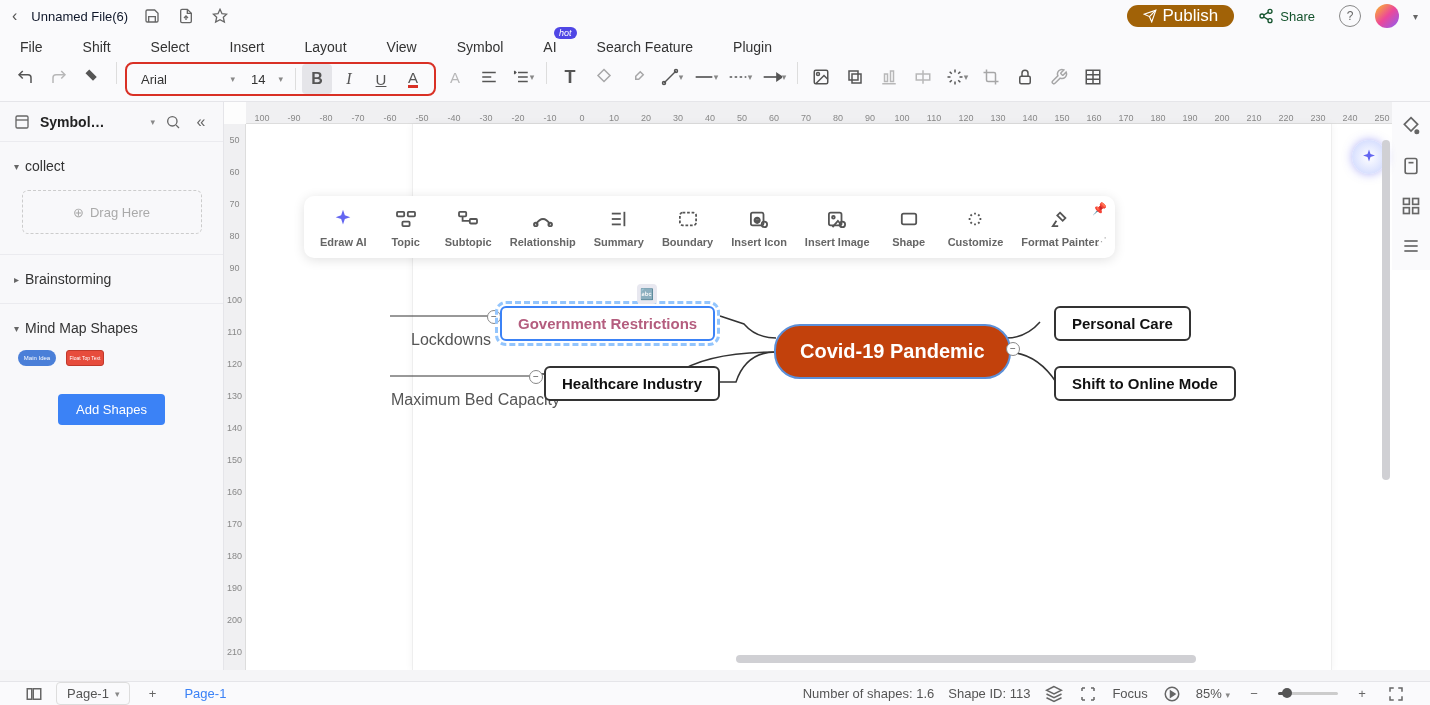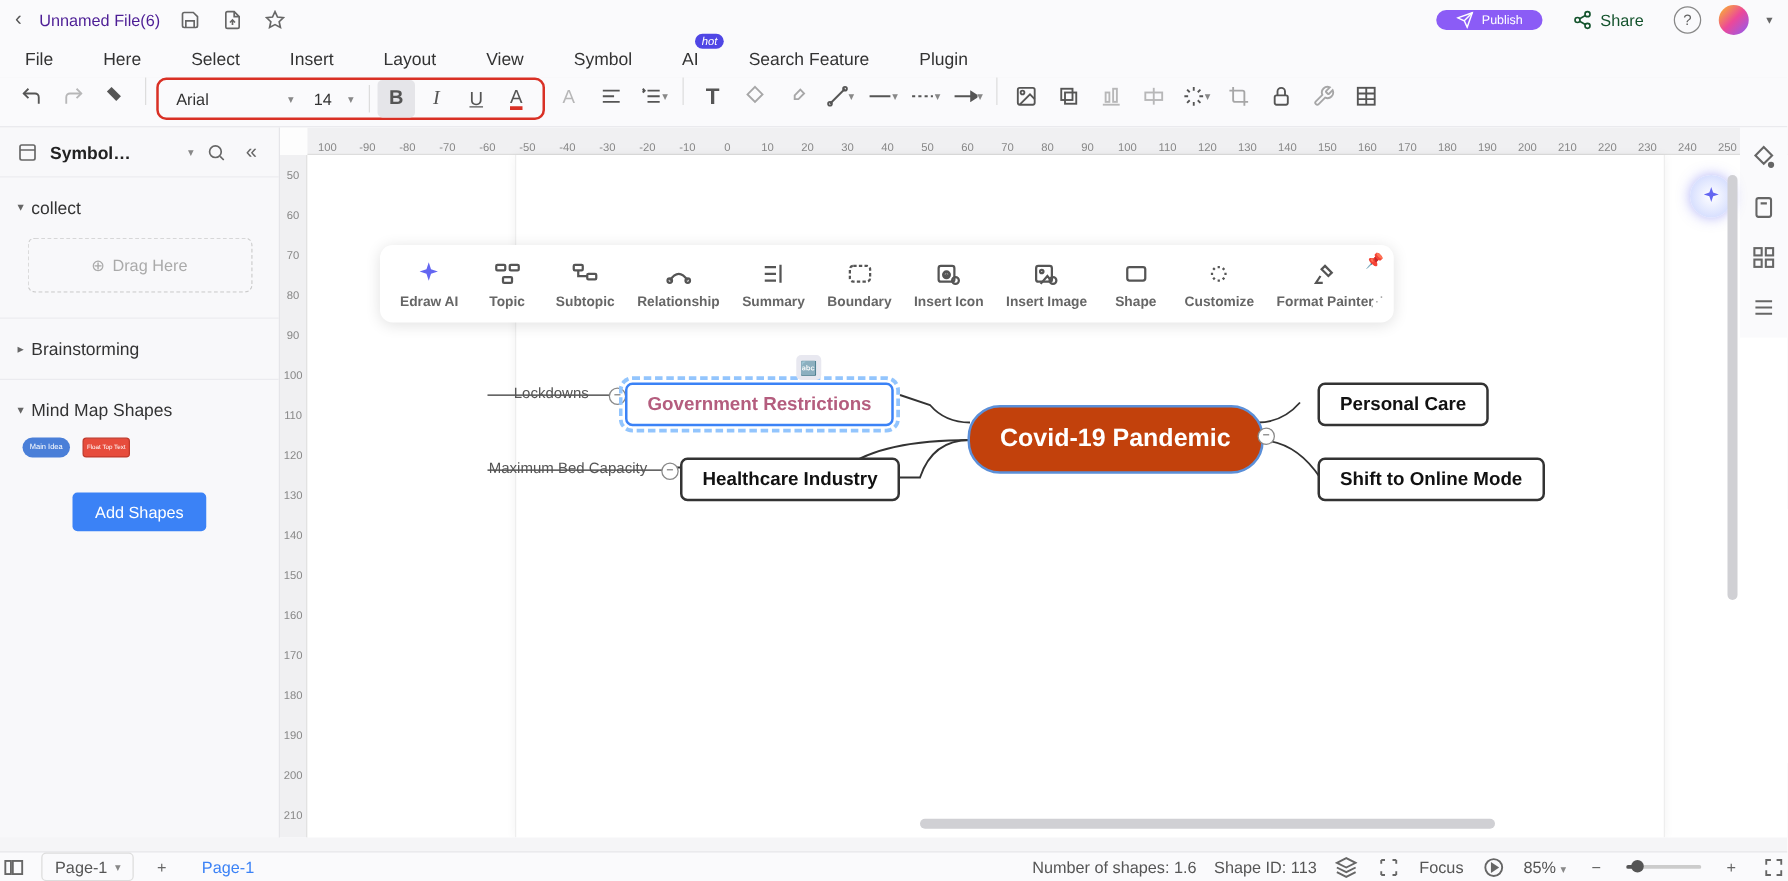--- a/index.html
+++ b/index.html
@@ -3,23 +3,23 @@
 <meta charset="utf-8">
 <style>
 * { box-sizing: border-box; margin: 0; padding: 0; font-family: -apple-system, BlinkMacSystemFont, "Segoe UI", Arial, sans-serif; }
 body { width: 1430px; height: 705px; background: #f5f5f7; overflow: hidden; position: relative; }
 
 
 .titlebar { height: 32px; display: flex; align-items: center; padding: 0 12px; gap: 14px; background: #fafafc; }
 .titlebar-left { display: flex; align-items: center; gap: 14px; }
 .titlebar-right { margin-left: auto; display: flex; align-items: center; gap: 14px; }
 .back-arrow { font-size: 16px; color: #555; cursor: pointer; }
-.filename { font-size: 13px; color: #4c1d95; }
+.filename { font-size: 13px; color: #0f172a; }
 .icon-btn { width: 20px; height: 20px; display: inline-flex; align-items: center; justify-content: center; color: #666; cursor: pointer; }
-.publish-btn { background: #8b5cf6; color: #fff; border-radius: 16px; padding: 1px 16px; font-size: 10px; display: flex; align-items: center; gap: 6px; cursor: pointer; }
+.publish-btn { background: #a16207; color: #fff; border-radius: 16px; padding: 1px 16px; font-size: 17px; display: flex; align-items: center; gap: 6px; cursor: pointer; }
 .share-btn { display: flex; align-items: center; gap: 6px; font-size: 13px; color: #14532d; cursor: pointer; padding: 4px 10px; }
 .help-btn { width: 22px; height: 22px; border: 1.5px solid #888; border-radius: 50%; display: flex; align-items: center; justify-content: center; font-size: 12px; color: #666; cursor: pointer; }
 .avatar { width: 24px; height: 24px; border-radius: 50%; background: linear-gradient(135deg,#fbbf24,#ec4899,#8b5cf6); cursor: pointer; }
 .dropdown-caret { font-size: 10px; color: #666; }
 
 
 .menubar { height: 30px; display: flex; align-items: center; padding: 0 20px; gap: 40px; background: #fafafc; }
 .menu-item { font-size: 14px; color: #333; cursor: pointer; position: relative; }
 .hot-badge { position: absolute; top: -12px; right: -20px; background: #4f46e5; color: #fff; font-size: 9px; padding: 1px 5px; border-radius: 8px; font-style: italic; }
 
@@ -65,39 +65,39 @@
 .ctx-icon { width: 26px; height: 26px; display: flex; align-items: center; justify-content: center; color: #555; font-size: 18px; }
 .ctx-label { font-size: 11px; color: #666; white-space: nowrap; font-weight: bold; }
 .pin-icon { position: absolute; top: 6px; right: 8px; font-size: 12px; color: #aaa; cursor: pointer; }
 .more-dots { position: absolute; bottom: 10px; right: 8px; font-size: 11px; color: #aaa; cursor: pointer; }
 
 
 .node { position: absolute; border: 2px solid #333; border-radius: 6px; background: #fff; padding: 7px 16px; font-size: 15px; font-weight: 700; color: #111; white-space: nowrap; }
 .node-central { background: #c2410c; border-color: #5b8fd8; color: #fff; border-radius: 26px; font-size: 20px; font-weight: 700; padding: 14px 24px; }
 .node-selected { border: 2px solid #3b82f6; outline: 3px dashed #93c5fd; outline-offset: 2px; color: #b45d7e; }
 .translate-badge { position: absolute; top: -24px; right: 56px; width: 20px; height: 20px; background: #e8e8f0; border-radius: 4px; display: flex; align-items: center; justify-content: center; font-size: 11px; }
-.subtext { position: absolute; font-size: 12px; color: #555; }
+.subtext { position: absolute; font-size: 16px; color: #555; margin-top: 24px; }
 .expand-btn { position: absolute; width: 14px; height: 14px; border: 1.5px solid #888; border-radius: 50%; background: #fff; display: flex; align-items: center; justify-content: center; font-size: 10px; color: #555; cursor: pointer; line-height:1; }
 
 
 svg.connectors { position: absolute; top: 0; left: 0; width: 100%; height: 100%; pointer-events: none; }
 
 
 .right-rail { position: absolute; right: 0; top: 102px; width: 38px; background: #fafafc; display: flex; flex-direction: column; align-items: center; gap: 16px; padding-top: 12px; }
 .rail-btn { width: 24px; height: 24px; display: flex; align-items: center; justify-content: center; color: #666; cursor: pointer; }
 .ai-orb { position: absolute; right: 44px; top: 140px; width: 34px; height: 34px; border-radius: 50%; background: radial-gradient(circle,#fff,#c7d2fe); box-shadow: 0 0 10px rgba(99,102,241,0.5); display:flex; align-items:center; justify-content:center; cursor:pointer; }
 
 
 .vscroll { position: absolute; right: 40px; top: 140px; width: 8px; bottom: 50px; background: transparent; }
 .vscroll-thumb { position: absolute; top: 0; width: 8px; height: 340px; background: #d0d0d4; border-radius: 4px; }
 .hscroll { position: absolute; left: 246px; right: 50px; bottom: 42px; height: 8px; }
 .hscroll-thumb { position: absolute; left: 490px; width: 460px; height: 8px; background: #d0d0d4; border-radius: 4px; }
 
 
-.statusbar { position: absolute; bottom: 0; left: 0; right: 0; height: 24px; background: #fafafc; border-top: 1px solid #e5e5e9; display: flex; align-items: center; padding: 0 1px; gap: 14px; font-size: 13px; color: #555; }
+.statusbar { position: absolute; bottom: 0; left: 0; right: 0; height: 24px; background: #fafafc; border-top: 1px solid #e5e5e9; display: flex; align-items: center; padding: 0 24px; gap: 14px; font-size: 13px; color: #555; }
 .status-left { display: flex; align-items: center; gap: 12px; }
 .status-right { margin-left: auto; display: flex; align-items: center; gap: 14px; }
 .page-tab { color: #3b82f6; padding: 4px 10px; cursor: pointer; }
 .page-select { display: flex; align-items: center; gap: 6px; border: 1px solid #ddd; border-radius: 4px; padding: 3px 10px; cursor: pointer; }
 .zoom-slider { width: 60px; height: 3px; background: linear-gradient(to right,#555 0,#555 6px,#ccc 6px,#ccc 100%); border-radius: 2px; position: relative; }
 .zoom-slider::before { content:""; position:absolute; left: 4px; top:-4px; width:10px; height:10px; border-radius:50%; background:#555; }
 </style>
 </head>
 <body>
 
@@ -144,21 +144,21 @@
       <span>Share</span>
     </div>
     <div class="help-btn">?</div>
     <div class="avatar"></div>
     <span class="dropdown-caret">▾</span>
   </div>
 </div>
 
 <div class="menubar">
   <span class="menu-item">File</span>
-  <span class="menu-item">Here</span>
+  <span class="menu-item">Shift</span>
   <span class="menu-item">Select</span>
   <span class="menu-item">Insert</span>
   <span class="menu-item">Layout</span>
   <span class="menu-item">View</span>
   <span class="menu-item">Symbol</span>
   <span class="menu-item">
     <span>AI</span>
     <span class="hot-badge">hot</span>
   </span>
   <span class="menu-item">Search Feature</span>

